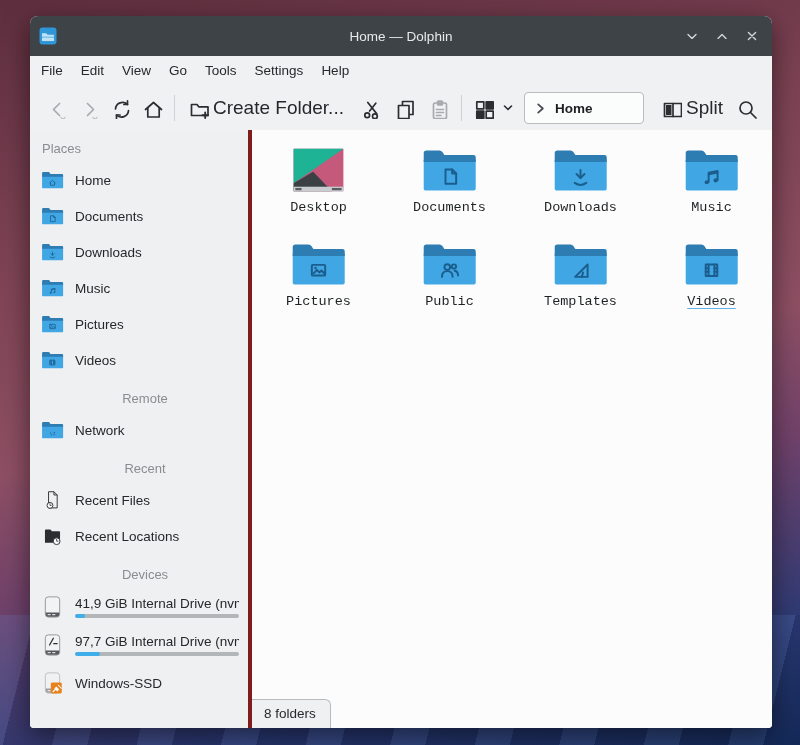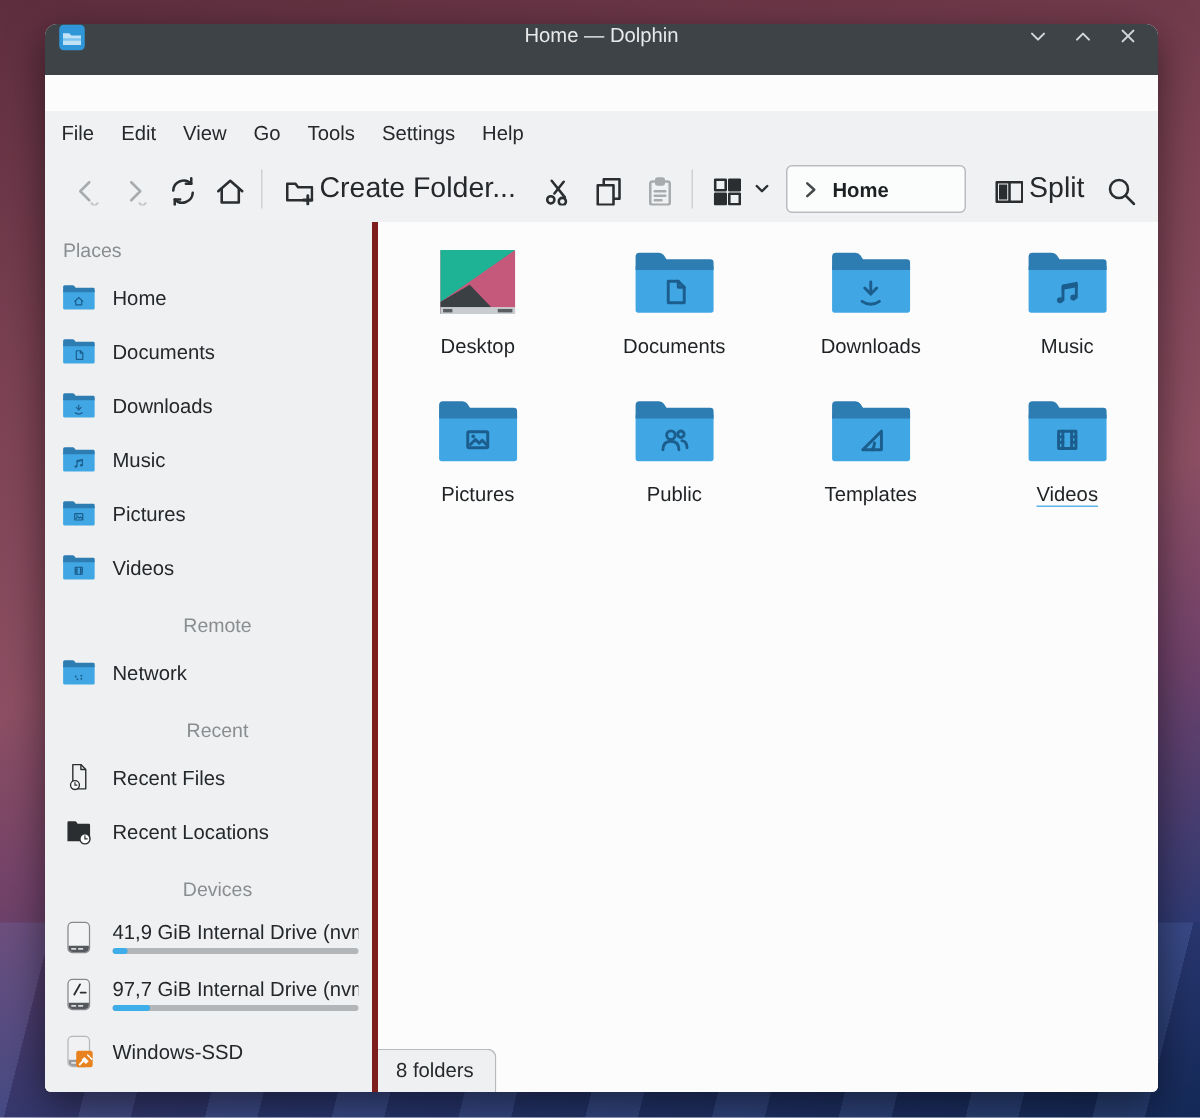--- a/index.html
+++ b/index.html
@@ -11,28 +11,28 @@
   body::after{ 
     content:"";position:absolute;left:0;right:0;bottom:0;height:130px;pointer-events:none;
     background:repeating-linear-gradient(104deg,rgba(110,150,225,.16) 0 34px,rgba(15,35,85,.18) 34px 82px);
   }
   .window{
     position:absolute;left:30px;top:16px;width:742px;height:712px;
     border-radius:8px 8px 4px 4px;overflow:hidden;display:flex;flex-direction:column;
     background:#fcfcfc;box-shadow:0 8px 26px rgba(0,0,0,.5);z-index:2;
   }
   
-  .titlebar{height:34px;background:#3e4347;display:flex;align-items:flex-start;position:relative;flex:0 0 auto;}
+  .titlebar{height:40px;background:#3e4347;display:flex;align-items:center;position:relative;flex:0 0 auto;}
   .app-icon{margin-left:9px;width:18px;height:18px;}
   .title{position:absolute;left:50%;transform:translateX(-50%);color:#e7e9ea;font-size:13.5px;}
   .win-controls{margin-left:auto;margin-right:12px;display:flex;gap:14px;align-items:center;}
   .win-btn{width:16px;height:16px;cursor:default;}
   .win-btn svg{stroke:#d5d8da;stroke-width:1.7;fill:none;stroke-linecap:round;stroke-linejoin:round;}
   
-  .menubar{height:30px;background:#f0f1f2;display:flex;align-items:center;padding-left:2px;flex:0 0 auto;margin-top:24px;}
+  .menubar{height:30px;background:#f0f1f2;display:flex;align-items:center;padding-left:2px;flex:0 0 auto;}
   .menu-item{padding:0 9px;font-size:13.5px;color:#26292c;line-height:30px;}
   
   .toolbar{height:44px;background:#f0f1f2;display:flex;align-items:center;padding:0 10px;flex:0 0 auto;}
   .tbtn{width:32px;height:32px;display:flex;align-items:center;justify-content:center;border-radius:3px;flex:0 0 auto;}
   .tbtn svg{width:21px;height:21px;stroke:#2a2e31;stroke-width:1.7;fill:none;stroke-linecap:round;stroke-linejoin:round;}
   .tbtn.disabled svg{stroke:#a7abae;}
   .tsep{width:1px;height:26px;background:#cfd2d4;margin:0 6px;flex:0 0 auto;}
   .tbtn-label{display:flex;align-items:center;gap:4px;padding:0 7px;height:32px;font-size:19px;color:#26292c;flex:0 0 auto;}
   .tbtn-label svg{width:21px;height:21px;stroke:#2a2e31;stroke-width:1.7;fill:none;stroke-linecap:round;stroke-linejoin:round;}
   .chev-small{width:16px;height:16px;flex:0 0 auto;}
@@ -55,21 +55,21 @@
   .dev-col{flex:1 1 auto;min-width:0;margin-right:9px;}
   .dev-label{font-size:13.5px;color:#25282b;white-space:nowrap;overflow:hidden;}
   .usage{display:none;height:4px;border-radius:2px;background:#b3b6b9;margin-top:3px;position:relative;overflow:hidden;}
   .has-bar .usage{display:block;}
   .usage .fill{position:absolute;left:0;top:0;bottom:0;width:var(--fill,0%);background:#3daee9;border-radius:2px;}
   
   .main{flex:1 1 auto;background:#fcfcfc;position:relative;min-width:0;}
   .grid{display:grid;grid-template-columns:repeat(4,131px);padding:16px 0 0 1px;row-gap:24px;justify-items:center;}
   .cell{display:flex;flex-direction:column;align-items:center;width:131px;}
   .cell .ic{width:57px;height:48px;}
-  .cell-label{margin-top:10px;font-size:13.5px;color:#1f2224;line-height:17px;}
+  .cell-label{margin-top:5px;font-size:13.5px;color:#1f2224;line-height:17px;font-family:Liberation Mono, monospace;}
   .cell.hovered .cell-label{text-decoration:underline;text-decoration-color:#5fb3e8;text-underline-offset:3px;}
   
   .status-tab{
     position:absolute;left:0;bottom:0;background:#eff0f1;border:1px solid #b8bbbd;border-left:none;border-bottom:none;
     border-radius:0 6px 0 0;padding:6px 14px 7px 12px;font-size:13.5px;color:#26292c;
   }
 </style>
 </head>
 <body>
 

